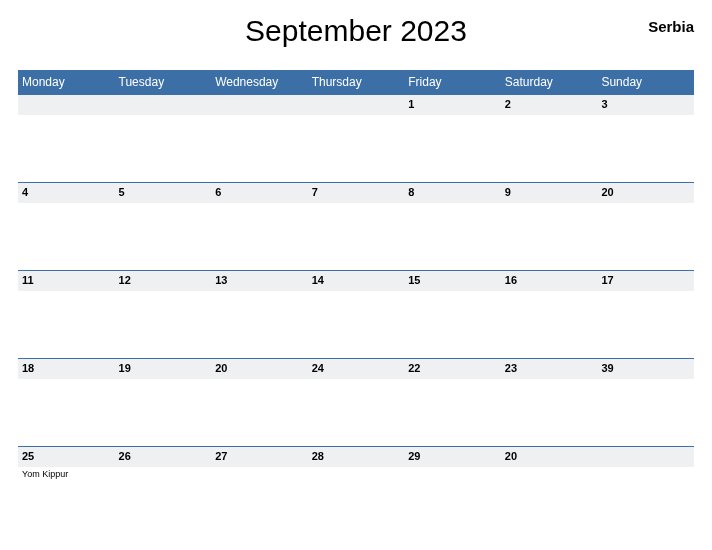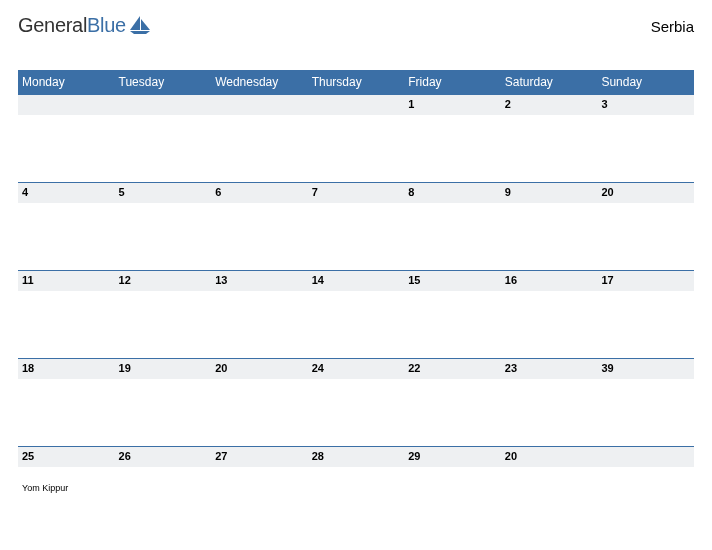--- a/index.html
+++ b/index.html
@@ -44,21 +44,21 @@
   font-size: 30px;
   font-weight: 400;
   top: 2px;
   color: #000;
 }
 .country {
   position: absolute;
   right: 0;
   top: 6px;
   font-size: 15px;
-  font-weight: 400;
+  font-weight: 700;
   color: #000;
 }
 .calendar {
   width: 100%;
   border-spacing: 0;
 }
 .day-header-row {
   background: #3b6fa6;
   padding-left: 26px;
 }
@@ -80,41 +80,30 @@
   border-top: 1.5px solid #3b6fa6;
   font-size: 11px;
   font-weight: 700;
   padding: 3px 4px 5px 4px;
   color: #000;
 }
 .daynum-bar.empty {
   color: transparent;
 }
 .cell-body {
-  padding: 16px 4px;
+  padding: 2px 4px;
   font-size: 9px;
   color: #000;
 }
 </style>
 </head>
 <body>
 
 <div class="header">
-  <div class="logo">
-    <span class="logo-text">
-      <span class="logo-general">General</span><span class="logo-blue">Blue</span>
-    </span>
-    <span class="logo-icon">
-      <svg width="22" height="18" viewBox="0 0 22 18">
-        <path d="M0 14 L10 0 L10 14 Z" fill="#3b6fa6"></path>
-        <path d="M11 3 L20 14 L11 14 Z" fill="#3b6fa6"></path>
-        <path d="M0 15 L20 15 L16 18 L4 18 Z" fill="#3b6fa6"></path>
-      </svg>
-    </span>
-  </div>
+  <div class="title">September 2023</div>
   <div class="country">Serbia</div>
 </div>
 
 <table class="calendar">
   <thead>
     <tr class="day-header-row">
       <th class="day-header">Monday</th>
       <th class="day-header">Tuesday</th>
       <th class="day-header">Wednesday</th>
       <th class="day-header">Thursday</th>

